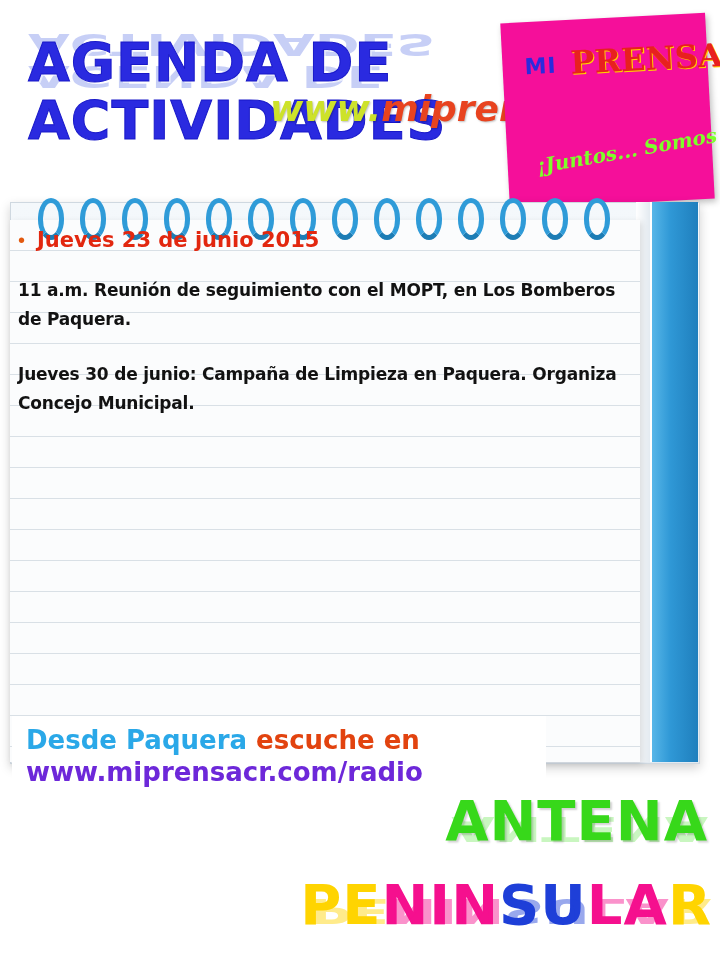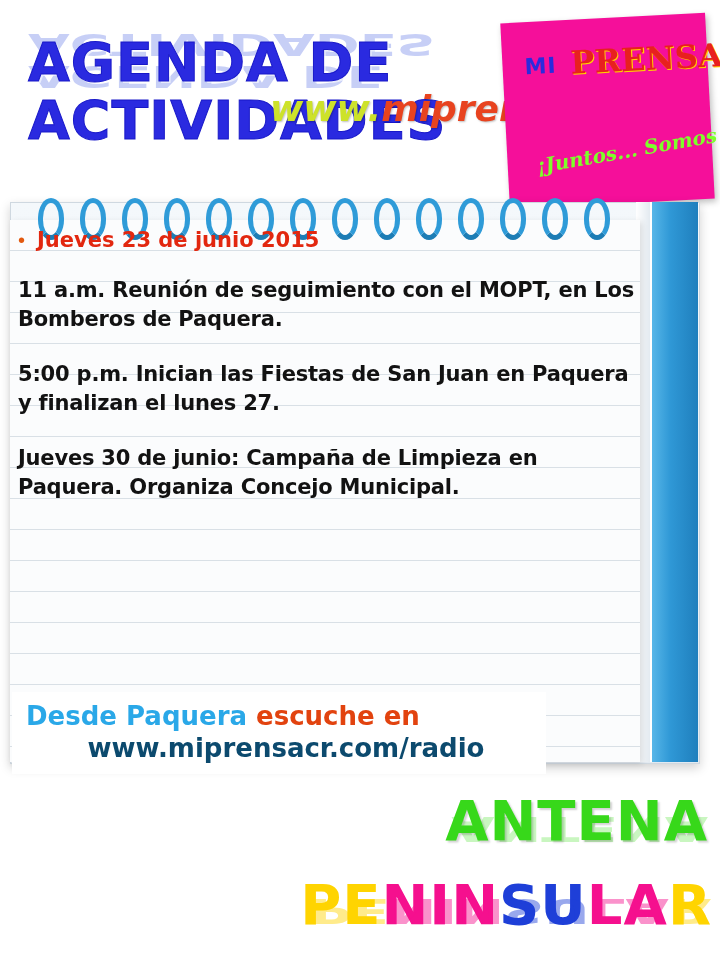--- a/index.html
+++ b/index.html
@@ -198,54 +198,53 @@
   }
   .date-text {
     font-family: "DejaVu Sans", sans-serif;
     font-weight: bold;
     font-size: 21px;
     color: #e2270f;
   }
   .entry {
     font-family: "DejaVu Sans", sans-serif;
     font-weight: bold;
-    font-size: 21px;
+    font-size: 17px;
     line-height: 29px;
     color: #121212;
     margin-bottom: 26px;
     letter-spacing: -0.2px;
   }
   .entry:last-child { margin-bottom: 0; }
 
   
   .radio-strip {
     position: absolute;
     left: 12px;
-    top: 692px;
+    top: 716px;
     width: 520px;
     padding: 8px 0 10px 14px;
     background: #ffffff;
   }
   .radio-line1 {
     font-family: "DejaVu Sans", sans-serif;
     font-weight: bold;
     font-size: 26px;
     line-height: 32px;
     white-space: nowrap;
   }
   .radio-line1 .a { color: #2aa8e8; }
   .radio-line1 .b { color: #e2430f; }
   .radio-line2 {
     font-family: "DejaVu Sans", sans-serif;
     font-weight: bold;
     font-size: 26px;
     line-height: 32px;
-    color: #0c4a6e;
-    white-space: nowrap;
-    text-align: center;
+    color: #6d28d9;
+    white-space: nowrap;
   }
 
   
   .antena {
     position: absolute;
     right: 12px;
     top: 792px;
     font-family: "DejaVu Sans", sans-serif;
     font-weight: bold;
     font-size: 56px;
@@ -358,21 +357,20 @@
   </div>
 </div>
 
 <div class="content">
   <div class="date-line">
     <span class="bullet">•</span>
     <span class="date-text">Jueves 23 de junio 2015</span>
   </div>
 
   <div class="entry">11 a.m. Reunión de seguimiento con el MOPT, en Los Bomberos de Paquera.</div>
-  <div class="entry">5:00 p.m. Inician las Fiestas de San Juan en Paquera y finalizan el lunes 27.</div>
   <div class="entry">Jueves 30 de junio: Campaña de Limpieza en Paquera. Organiza Concejo Municipal.</div>
 </div>
 
 <div class="radio-strip">
   <div class="radio-line1">
     <span class="a">Desde Paquera</span>
     <span class="b">escuche en</span>
   </div>
   <div class="radio-line2">www.miprensacr.com/radio</div>
 </div>

